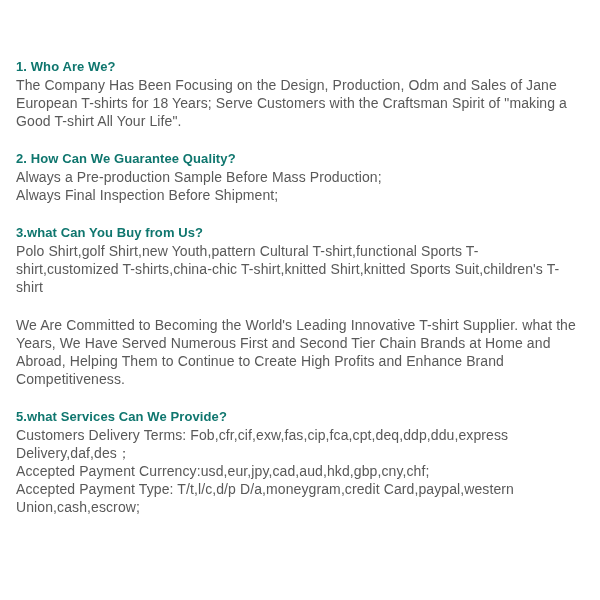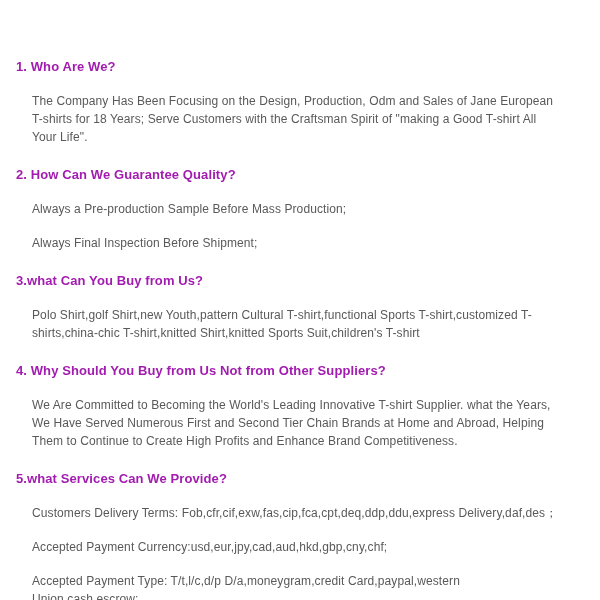--- a/index.html
+++ b/index.html
@@ -21,26 +21,26 @@
     background: #ffffff;
   }
   .faq-section {
     margin: 0 0 20px 0;
   }
   .faq-section h3 {
     margin: 0;
     font-size: 13px;
     line-height: 18px;
     font-weight: bold;
-    color: #a21caf;
+    color: #0f766e;
     letter-spacing: 0.1px;
   }
   .faq-section p {
-    margin: 16px;
-    font-size: 12px;
+    margin: 0;
+    font-size: 14px;
     line-height: 18px;
     font-weight: normal;
     color: #595959;
     letter-spacing: 0.1px;
     word-wrap: break-word;
   }
 </style>
 </head>
 <body>
 
@@ -56,21 +56,20 @@
     <p>Always a Pre-production Sample Before Mass Production;</p>
     <p>Always Final Inspection Before Shipment;</p>
   </section>
 
   <section class="faq-section">
     <h3>3.what Can You Buy from Us?</h3>
     <p>Polo Shirt,golf Shirt,new Youth,pattern Cultural T-shirt,functional Sports T-shirt,customized T-shirts,china-chic T-shirt,knitted Shirt,knitted Sports Suit,children's T-shirt</p>
   </section>
 
   <section class="faq-section">
-    <h3>4. Why Should You Buy from Us Not from Other Suppliers?</h3>
     <p>We Are Committed to Becoming the World's Leading Innovative T-shirt Supplier. what the Years, We Have Served Numerous First and Second Tier Chain Brands at Home and Abroad, Helping Them to Continue to Create High Profits and Enhance Brand Competitiveness.</p>
   </section>
 
   <section class="faq-section">
     <h3>5.what Services Can We Provide?</h3>
     <p>Customers Delivery Terms: Fob,cfr,cif,exw,fas,cip,fca,cpt,deq,ddp,ddu,express Delivery,daf,des；</p>
     <p>Accepted Payment Currency:usd,eur,jpy,cad,aud,hkd,gbp,cny,chf;</p>
     <p>Accepted Payment Type: T/t,l/c,d/p D/a,moneygram,credit Card,paypal,western Union,cash,escrow;</p>
   </section>
 

